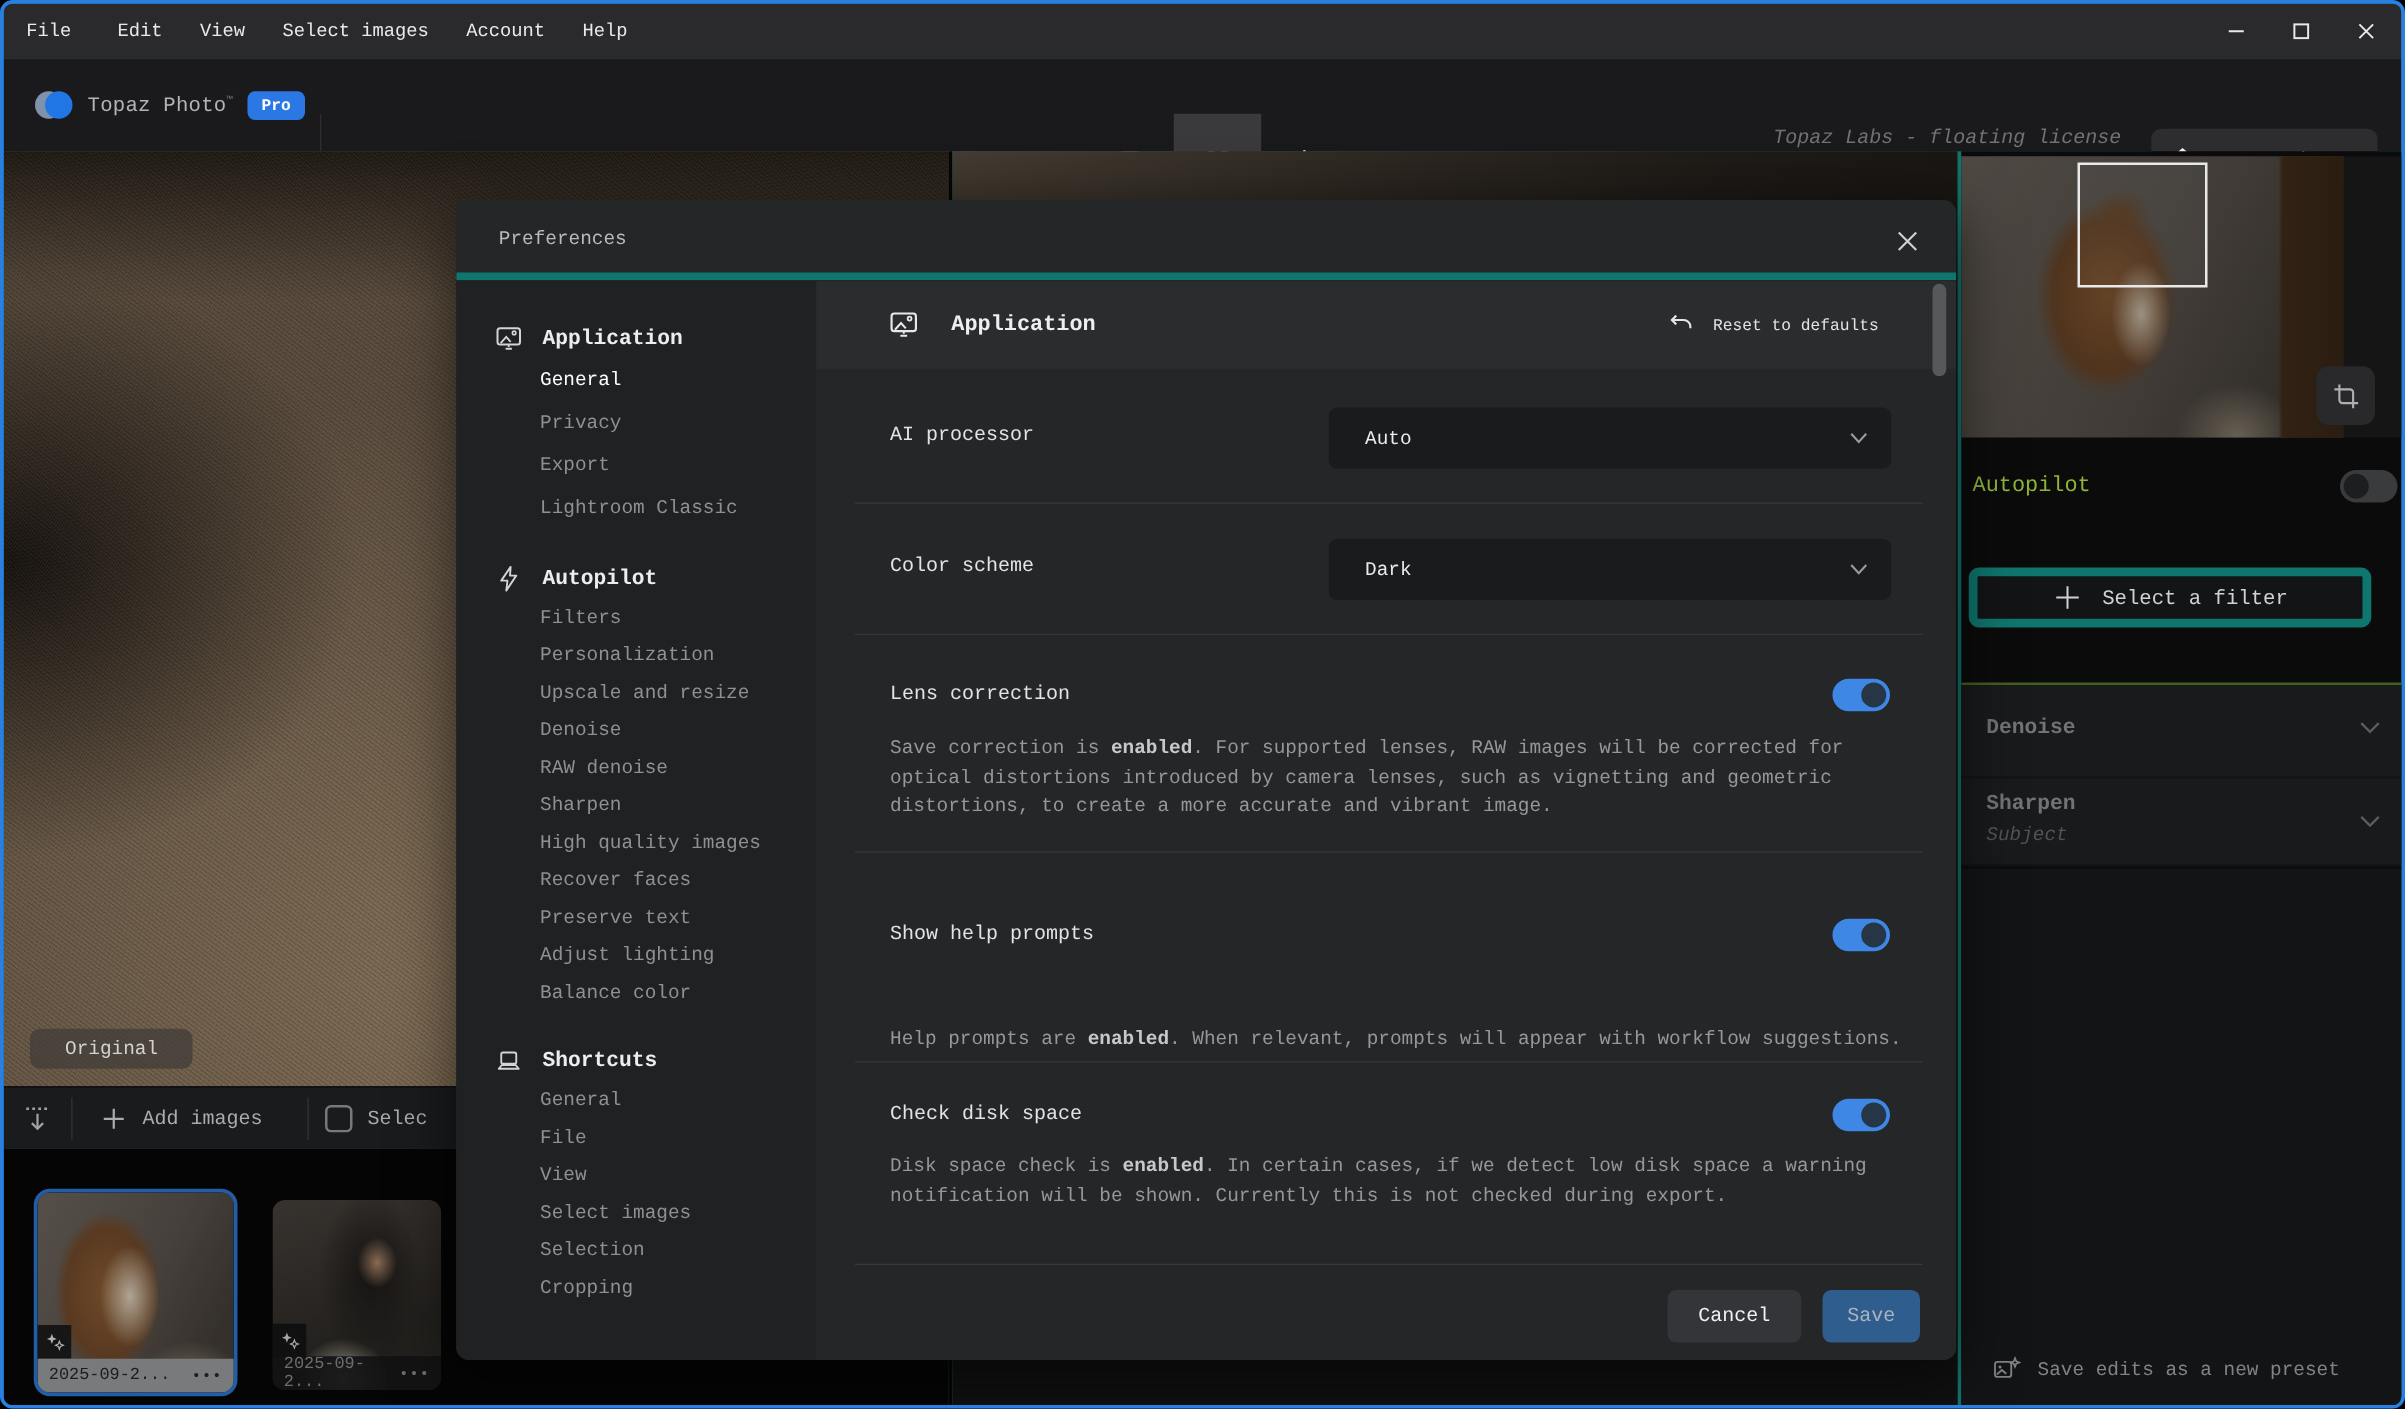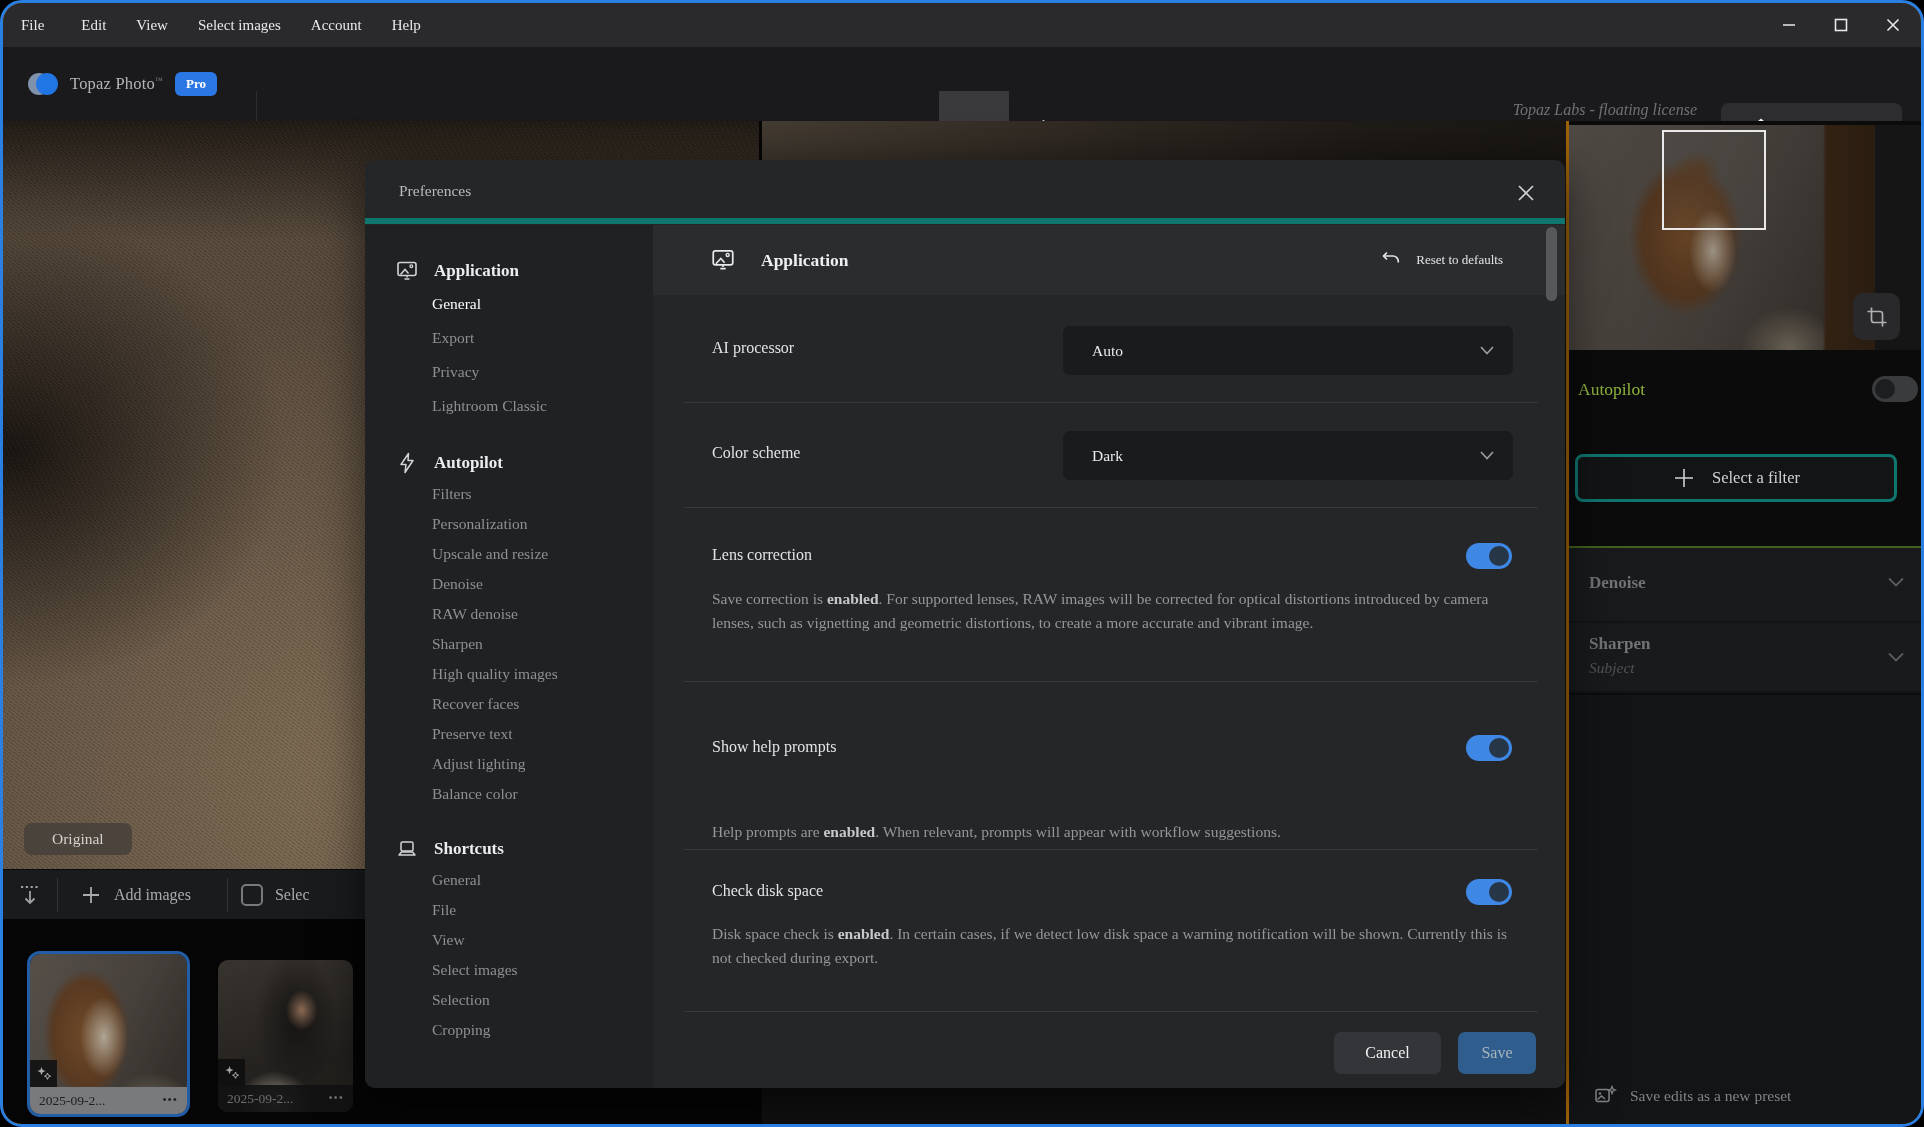--- a/index.html
+++ b/index.html
@@ -1,19 +1,19 @@
 <!DOCTYPE html>
 <html><head>
 <meta charset="utf-8">
 <style>
   html,body{margin:0;padding:0;background:#000;}
   *{box-sizing:border-box;}
   .app{position:relative;width:1924px;height:1127px;overflow:hidden;
-       font-family:Liberation Serif, serif;
-       background:#a16207;border:3px solid #2a7fe3;border-radius:22px;}
+       font-family:Liberation Mono, monospace;
+       background:#0f766e;border:3px solid #2a7fe3;border-radius:10px;}
   .abs{position:absolute;}
   svg{display:block;}
 
   
   .menubar{left:0;top:0;width:100%;height:44px;background:#2a2a2c;display:flex;align-items:center;padding-left:18px;}
   .menu-item{color:#e9e9eb;font-size:15px;padding:0 15px;height:100%;display:flex;align-items:center;cursor:default;}
   .menu-item:first-child{padding-left:0;padding-right:22px;}
   .win-controls{position:absolute;right:6px;top:0;height:44px;display:flex;align-items:center;gap:8px;}
   .win-btn{width:44px;height:38px;display:flex;align-items:center;justify-content:center;}
 
@@ -98,21 +98,21 @@
   .nav-rect{position:absolute;left:93px;top:9px;width:104px;height:100px;border:2px solid #e9e9e9;background:rgba(255,255,255,.03);}
   .crop-btn{position:absolute;left:284px;top:172px;width:47px;height:47px;background:#29292b;border-radius:10px;display:flex;align-items:center;justify-content:center;}
   .ap-row{position:absolute;left:9px;top:255px;width:340px;display:flex;align-items:center;justify-content:space-between;}
   .ap-label{color:#8fb43c;font-size:17.5px;}
   .toggle{position:relative;width:46px;height:26px;border-radius:13px;}
   .toggle .knob{position:absolute;top:3px;width:20px;height:20px;border-radius:50%;}
   .toggle.on{background:#3f87e5;}
   .toggle.on .knob{right:3px;background:#273646;}
   .toggle.off{background:#3a3b3d;}
   .toggle.off .knob{left:3px;background:#1d1e20;}
-  .sel-filter{position:absolute;left:6px;top:333px;width:322px;height:48px;border:3px solid #0f766e;border-radius:8px;background:#131415;display:flex;align-items:center;justify-content:center;gap:16px;color:#cfd1d3;font-size:16.5px;}
+  .sel-filter{position:absolute;left:6px;top:333px;width:322px;height:48px;border:7px solid #0f766e;border-radius:8px;background:#131415;display:flex;align-items:center;justify-content:center;gap:16px;color:#cfd1d3;font-size:16.5px;}
   .green-line{position:absolute;left:0;top:425px;width:358px;height:2px;background:#42601e;}
   .filters{position:absolute;left:0;top:427px;width:358px;bottom:0;background:#131416;}
   .fpanel{position:absolute;left:0;width:358px;background:#191a1c;}
   .fp1{top:0;height:73px;}
   .fp2{top:75px;height:68px;}
   .fdiv{position:absolute;left:0;top:145px;width:358px;height:2px;background:#0c0d0f;}
   .fname{position:absolute;left:20px;color:#717375;font-size:17px;font-weight:700;}
   .fsub{position:absolute;left:20px;color:#515355;font-size:15.5px;font-style:italic;}
   .fchev{position:absolute;right:22px;}
   .save-preset{position:absolute;left:24px;bottom:22px;display:flex;align-items:center;gap:13px;color:#818385;font-size:15.5px;}
@@ -340,22 +340,22 @@
       <div class="sec-h">
         <svg width="24" height="24" viewBox="0 0 24 24">
             <rect x="3" y="3.5" width="18" height="13" rx="2" fill="none" stroke="#d2d4d6" stroke-width="1.6"></rect>
             <circle cx="16.3" cy="7.3" r="1.4" fill="none" stroke="#d2d4d6" stroke-width="1.3"></circle>
             <path d="M5.5 15.5 L10 10.5 L13.5 14.5" fill="none" stroke="#d2d4d6" stroke-width="1.5"></path>
             <path d="M12 16.5 V18.5 M9.5 20 H14.5" stroke="#d2d4d6" stroke-width="1.5"></path>
           </svg>
         <span>Application</span>
       </div>
       <div class="s-item active">General</div>
+      <div class="s-item">Privacy</div>
       <div class="s-item">Export</div>
-      <div class="s-item">Privacy</div>
       <div class="s-item">Lightroom Classic</div>
       <div class="sec-gap"></div>
       <div class="sec-h">
         <svg width="24" height="24" viewBox="0 0 24 24">
             <path d="M13.5 2.5 L6 13.5 H11 L10 21.5 L18 9.5 H13 Z" fill="none" stroke="#d2d4d6" stroke-width="1.5" stroke-linejoin="round"></path>
           </svg>
         <span>Autopilot</span>
       </div>
       <div class="s-item sm">Filters</div>
       <div class="s-item sm">Personalization</div>

